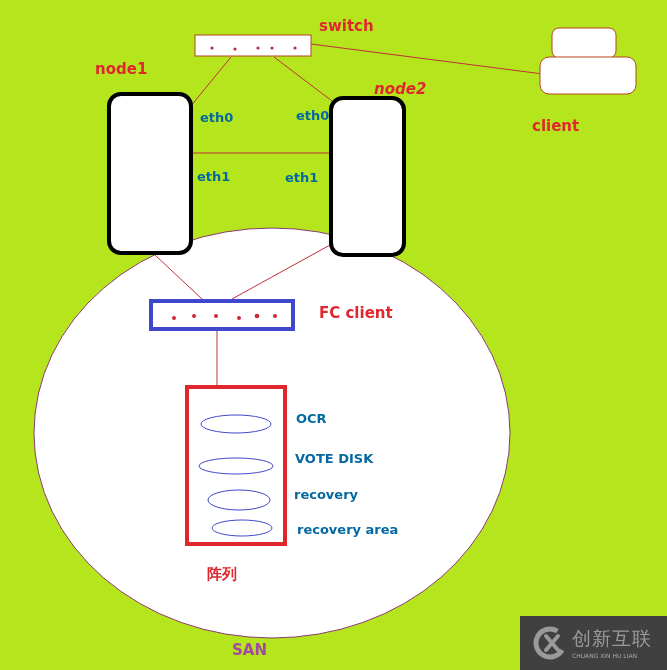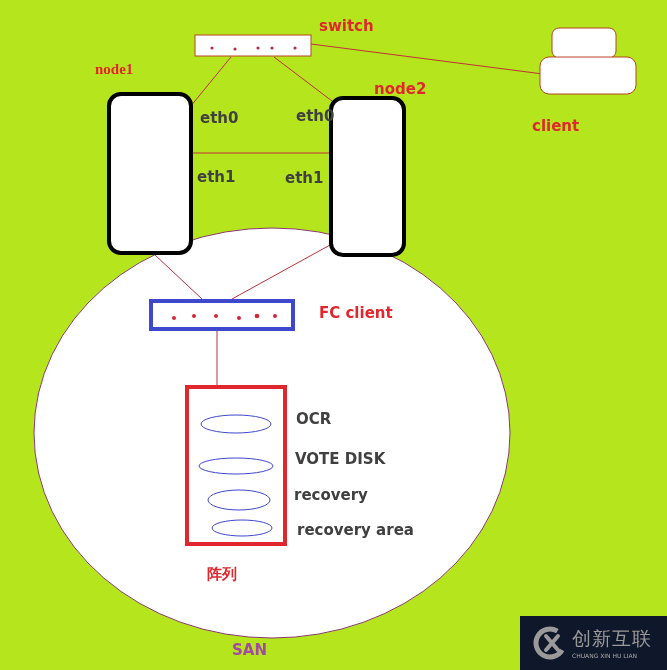--- a/index.html
+++ b/index.html
@@ -1,23 +1,23 @@
 <!DOCTYPE html>
 <html><head>
 <meta charset="utf-8">
 <style>
   html, body { margin: 0; padding: 0; }
   body { width: 667px; height: 670px; overflow: hidden; background: #b5e61d; }
   .canvas { position: relative; width: 667px; height: 670px; background: #b5e61d; font-family: "DejaVu Sans", sans-serif; }
   svg.diagram { position: absolute; left: 0; top: 0; }
   .lbl { position: absolute; font-weight: bold; white-space: nowrap; line-height: 1; }
   .red { color: #e0272e; font-size: 15px; }
-  .blue { color: #404040; font-size: 15px; }
+  .blue { color: #0369a1; font-size: 13px; }
   .purple { color: #a349a4; font-size: 15px; }
-  .wm { position: absolute; left: 520px; top: 616px; width: 147px; height: 54px; background: #0f172a; }
+  .wm { position: absolute; left: 520px; top: 616px; width: 147px; height: 54px; background: #404040; }
   .wm-text { position: absolute; left: 52px; top: 10px; color: #9a9a9a; font-size: 19px; font-family: "DejaVu Sans", sans-serif; letter-spacing: 1px; }
   .wm-sub { position: absolute; left: 52px; top: 36px; color: #aaa; font-size: 6px; font-family: "DejaVu Sans", sans-serif; }
 </style>
 </head>
 <body>
 
 <div class="canvas">
   <svg class="diagram" width="667" height="670" viewBox="0 0 667 670">
 
     <ellipse cx="272" cy="433" rx="238" ry="205" fill="#ffffff" stroke="#8a3a6a" stroke-width="1"></ellipse>
@@ -56,22 +56,22 @@
     </g>
 
     <rect x="187" y="387" width="98" height="157" fill="#ffffff" stroke="#e0272e" stroke-width="4"></rect>
     <ellipse cx="236" cy="424" rx="35" ry="9" fill="none" stroke="#3f48cc" stroke-width="1"></ellipse>
     <ellipse cx="236" cy="466" rx="37" ry="8" fill="none" stroke="#3f48cc" stroke-width="1"></ellipse>
     <ellipse cx="239" cy="500" rx="31" ry="10" fill="none" stroke="#3f48cc" stroke-width="1"></ellipse>
     <ellipse cx="242" cy="528" rx="30" ry="8" fill="none" stroke="#3f48cc" stroke-width="1"></ellipse>
   </svg>
 
   <span class="lbl red" style="left:319px; top:19px;">switch</span>
-  <span class="lbl red" style="left:95px; top:62px;font-family:Liberation Serif, serif;">node1</span>
-  <span class="lbl red" style="left:374px; top:82px;">node2</span>
+  <span class="lbl red" style="left:95px; top:62px;">node1</span>
+  <span class="lbl red" style="left:374px; top:82px;font-style:italic;">node2</span>
   <span class="lbl red" style="left:532px; top:119px;">client</span>
 
   <span class="lbl blue" style="left:200px; top:111px;">eth0</span>
   <span class="lbl blue" style="left:296px; top:109px;">eth0</span>
   <span class="lbl blue" style="left:197px; top:170px;">eth1</span>
   <span class="lbl blue" style="left:285px; top:171px;">eth1</span>
 
   <span class="lbl red" style="left:319px; top:306px;">FC client</span>
 
   <span class="lbl blue" style="left:296px; top:412px;">OCR</span>

